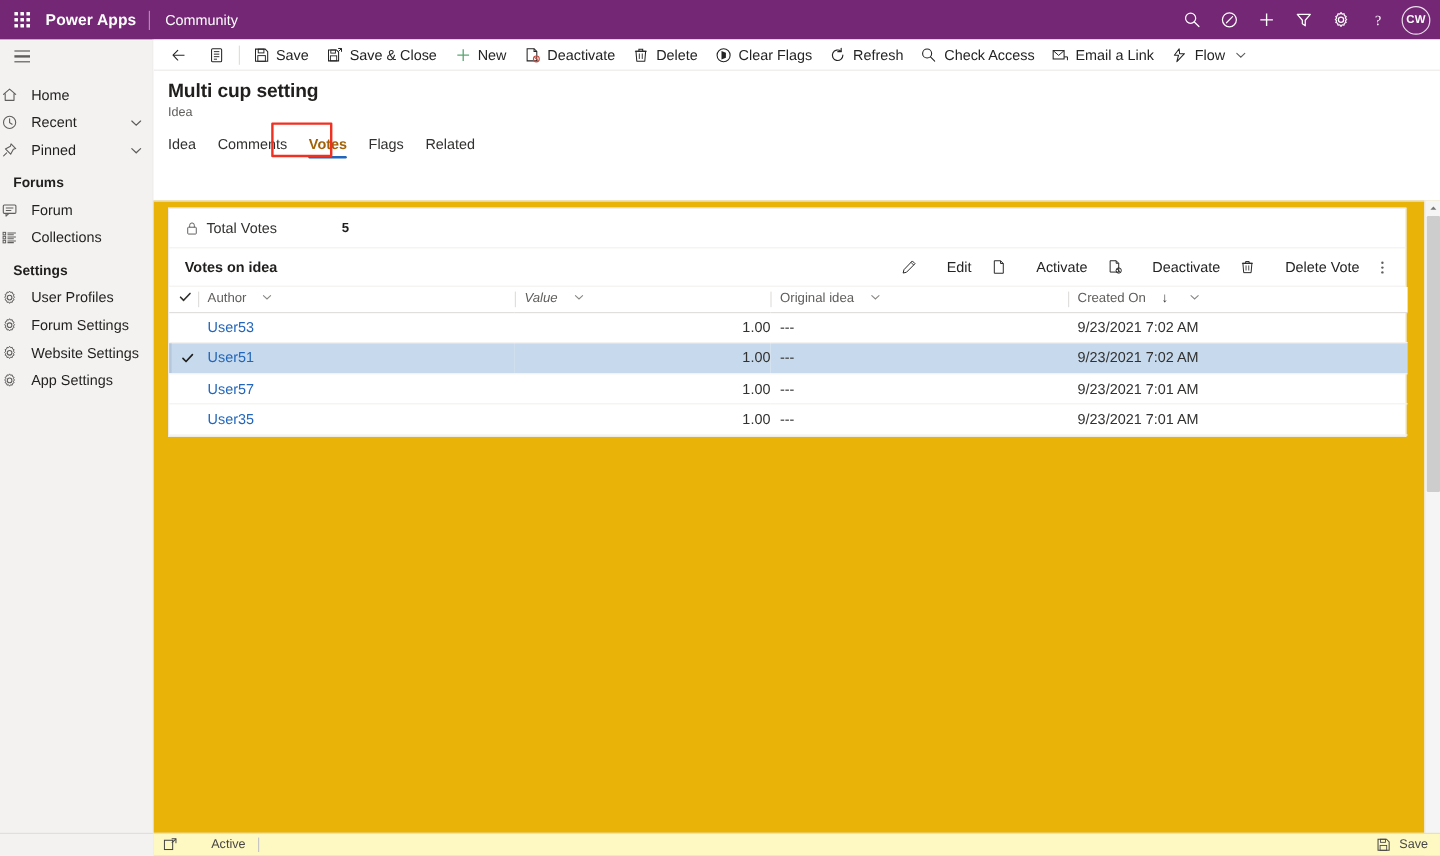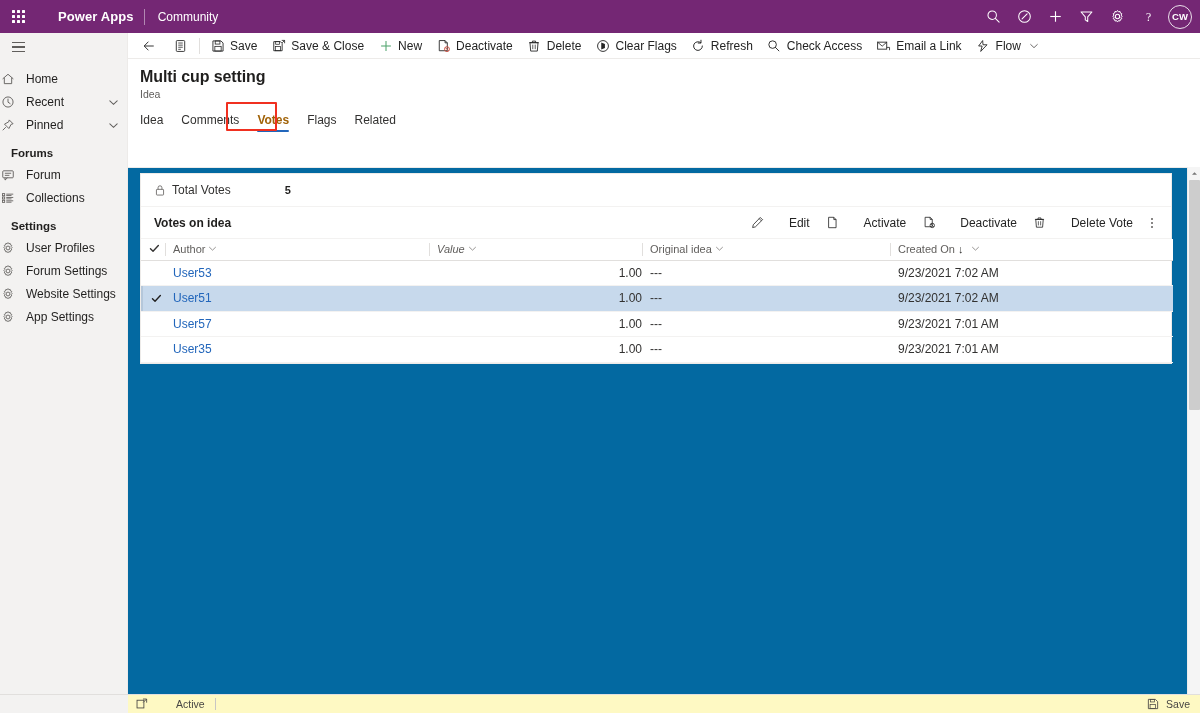--- a/index.html
+++ b/index.html
@@ -23,21 +23,21 @@
     width: 36px; height: 33px; display: flex; align-items: center; justify-content: center;
     cursor: pointer;
   }
   .waffle-grid {
     display: grid; grid-template-columns: repeat(3, 3px); grid-template-rows: repeat(3, 3px);
     gap: 2px;
   }
   .waffle-grid i { display: block; width: 3px; height: 3px; background: #ffffff; border-radius: 0.5px; }
   .brand {
     font-size: 13px; font-weight: bold; letter-spacing: .1px;
-    padding: 0 10px 0 2px; white-space: nowrap; margin-left: 20px;
+    padding: 0 10px 0 2px; white-space: nowrap;
   }
   .brand-sep { width: 1px; height: 16px; background: rgba(255,255,255,.45); }
   .env-name { font-size: 12px; padding-left: 13px; white-space: nowrap; }
   .topbar-right { margin-left: auto; display: flex; align-items: center; height: 33px; }
   .tb-icon {
     width: 31px; height: 33px; display: flex; align-items: center; justify-content: center;
     cursor: pointer;
   }
   .tb-icon svg { display: block; }
   .avatar {
@@ -122,21 +122,21 @@
     height: 2px; background: #2266bb; border-radius: 1px;
   }
   .tab-highlight {
     position: absolute; border: 2.5px solid #f03020;
     pointer-events: none; border-radius: 1px;
   }
 
   
   .panel-wrap {
     position: absolute; top: 134px; left: 0; width: 1072px; height: 546px;
-    background: #0369a1;
+    background: #eab308;
     border-top: 1px solid #edebe9;
     overflow: hidden;
   }
   .panel {
     position: absolute; top: 5px; left: 12px; width: 1032px;
     background: #ffffff;
     border: 1px solid #edebe9;
     box-shadow: 0 .3px 1px rgba(0,0,0,.06);
   }
 
@@ -166,21 +166,21 @@
   .gcmd-more i { width: 2px; height: 2px; border-radius: 50%; background: #605e5c; display: block; }
 
   
   table.vote-grid { width: 100%; border-collapse: collapse; table-layout: fixed; }
   table.vote-grid th {
     height: 21px; font-size: 11px; font-weight: normal; color: #605e5c;
     text-align: left; border-bottom: 1px solid #e1dfdd;
     padding: 0 0 0 8px; position: relative; cursor: pointer;
     background: #ffffff;
   }
-  table.vote-grid th .th-inner { display: flex; align-items: center; gap: 3px; }
+  table.vote-grid th .th-inner { display: flex; align-items: center; gap: 13px; }
   table.vote-grid th.col-sep::before {
     content: ""; position: absolute; left: 0; top: 4px; bottom: 4px; width: 1px; background: #e1dfdd;
   }
   th.col-check { width: 24px; padding-left: 8px; text-align: left; }
   th.col-author { width: 264px; }
   th.col-value { width: 213px; font-style: italic; }
   th.col-orig { width: 248px; }
   th.col-created { width: 283px; }
 
   table.vote-grid td {

